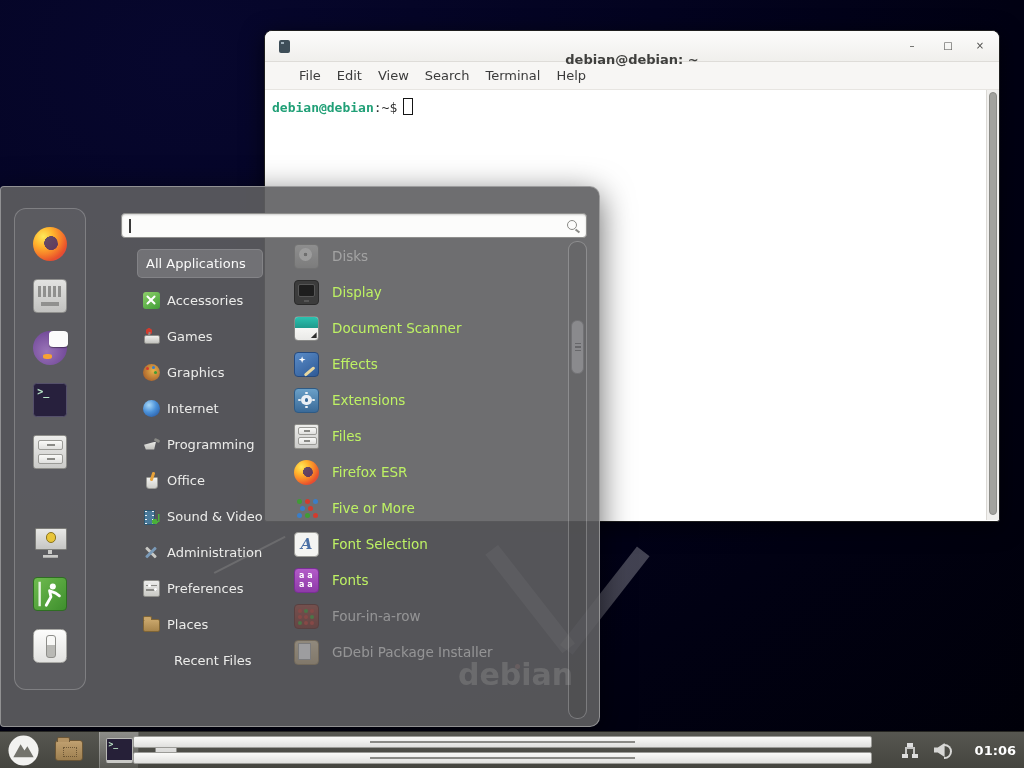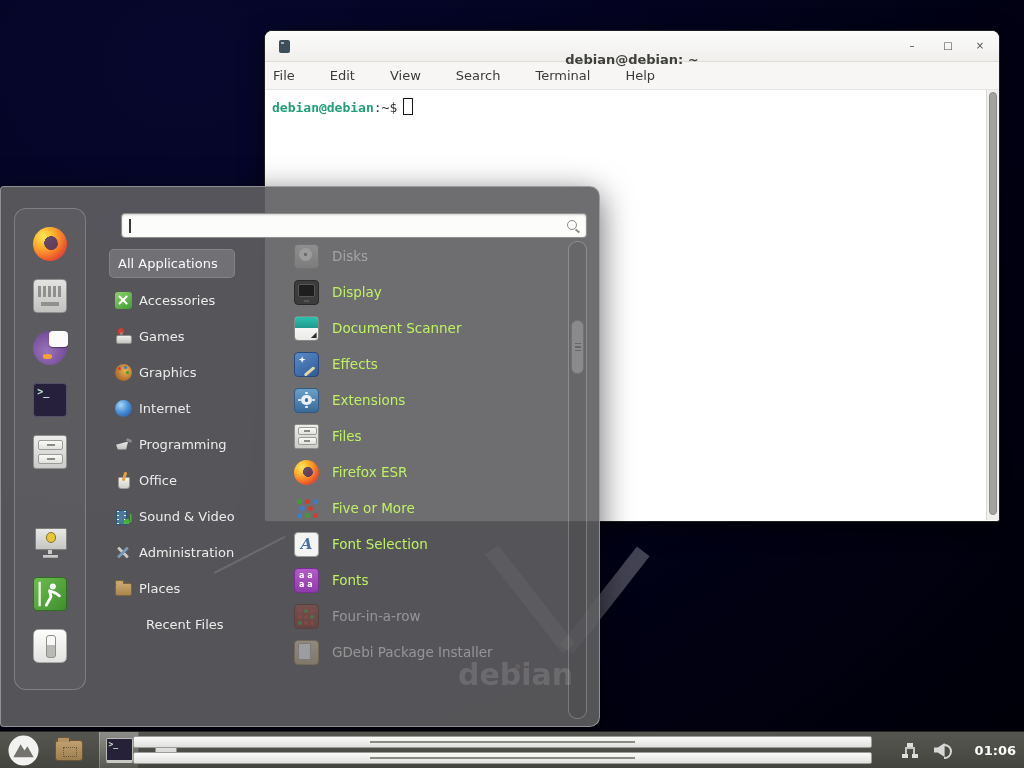--- a/index.html
+++ b/index.html
@@ -27,21 +27,21 @@
   .titlebar{position:relative;height:31px;background:linear-gradient(#fcfcfb,#f0efec);
     border-bottom:1px solid #dedcd8;border-radius:7px 7px 0 0;}
   .titlebar .title{position:absolute;left:0;right:0;top:21px;text-align:center;
     font-weight:bold;font-size:13px;color:#3f3f3d;}
   .win-icon{position:absolute;left:14px;top:9px;width:11px;height:13px;background:#3e4e58;border-radius:2px;}
   .win-icon::before{content:'';position:absolute;left:2px;top:2px;width:3px;height:2px;background:#9fb0ba;}
   .win-ctrl{position:absolute;top:6px;width:18px;height:18px;text-align:center;
     font-size:10px;line-height:18px;color:#4d4d4b;cursor:default;}
   .ctrl-min{right:78px;} .ctrl-max{right:42px;} .ctrl-close{right:10px;}
   .menubar{height:28px;background:#f7f6f4;border-bottom:1px solid #e7e5e1;
-    display:flex;align-items:center;padding-left:0;gap:19px;}
+    display:flex;align-items:center;padding-left:26px;}
   .menubar span{padding:0 8px;font-size:13px;color:#3b3b3b;}
   .term-body{position:relative;height:430px;background:#fff;
     font:13px/18px "DejaVu Sans Mono",monospace;padding:8px 0 0 7px;border-radius:0 0 2px 2px;}
   .prompt-user{font-weight:bold;color:#21a077;}
   .prompt-suffix{color:#2f2f2f;}
   .term-cursor{display:inline-block;width:10px;height:17px;border:1.5px solid #151515;
     margin-left:6px;vertical-align:-3px;}
   .term-scrollbar{position:absolute;right:0;top:0;bottom:0;width:13px;background:#f1f0ee;
     border-left:1px solid #dbd9d5;border-radius:0 0 2px 0;}
   .term-thumb{position:absolute;left:2px;top:2px;bottom:5px;width:8px;background:#a2a29e;
@@ -59,21 +59,21 @@
 
   .searchbox{position:absolute;left:120px;top:26px;width:466px;height:25px;
     background:#fcfcfb;border:1px solid #8f8f8d;border-radius:4px;box-shadow:inset 0 1px 2px rgba(0,0,0,.18);}
   .searchbox input{position:absolute;inset:0;border:none;background:transparent;outline:none;
     font:13px "DejaVu Sans",sans-serif;padding:0 26px 0 8px;color:#222;}
   .caret{position:absolute;left:7px;top:5px;width:1.5px;height:14px;background:#3a3a3a;}
   .mag{position:absolute;right:9px;top:6px;width:10px;height:10px;border:1.7px solid #8a8a86;border-radius:50%;}
   .mag::after{content:'';position:absolute;right:-4px;bottom:-3px;width:5px;height:2px;
     background:#8a8a86;transform:rotate(40deg);}
 
-  .categories{position:absolute;left:108px;top:62px;width:158px;}
+  .categories{position:absolute;left:136px;top:62px;width:158px;}
   .all-apps{width:126px;height:29px;margin-bottom:4px;background:rgba(255,255,255,.17);
     border:1px solid rgba(255,255,255,.13);border-radius:5px;display:flex;align-items:center;
     padding-left:8px;font-size:13px;color:#fafafa;cursor:pointer;}
   .cat-row{height:36px;display:flex;align-items:center;padding-left:6px;cursor:pointer;}
   .cat-row .lbl{margin-left:7px;font-size:13px;color:#ececea;}
   .cat-row.noicon .lbl{margin-left:31px;}
   .ci{width:17px;height:17px;position:relative;flex:none;}
 
   .applist{position:absolute;left:283px;top:51px;width:278px;}
   .app-row{height:36px;display:flex;align-items:center;padding-left:10px;cursor:pointer;}
@@ -340,20 +340,24 @@
       </div>
       <div class="cat-row">
         <span class="ci ci-sound"></span>
         <span class="lbl">Sound &amp; Video</span>
       </div>
       <div class="cat-row">
         <span class="ci ci-admin"></span>
         <span class="lbl">Administration</span>
       </div>
       <div class="cat-row">
+        <span class="ci ci-prefs"></span>
+        <span class="lbl">Preferences</span>
+      </div>
+      <div class="cat-row">
         <span class="ci ci-places"></span>
         <span class="lbl">Places</span>
       </div>
       <div class="cat-row noicon">
         <span class="lbl">Recent Files</span>
       </div>
     </div>
 
     <div class="applist">
       <div class="app-row disabled">

